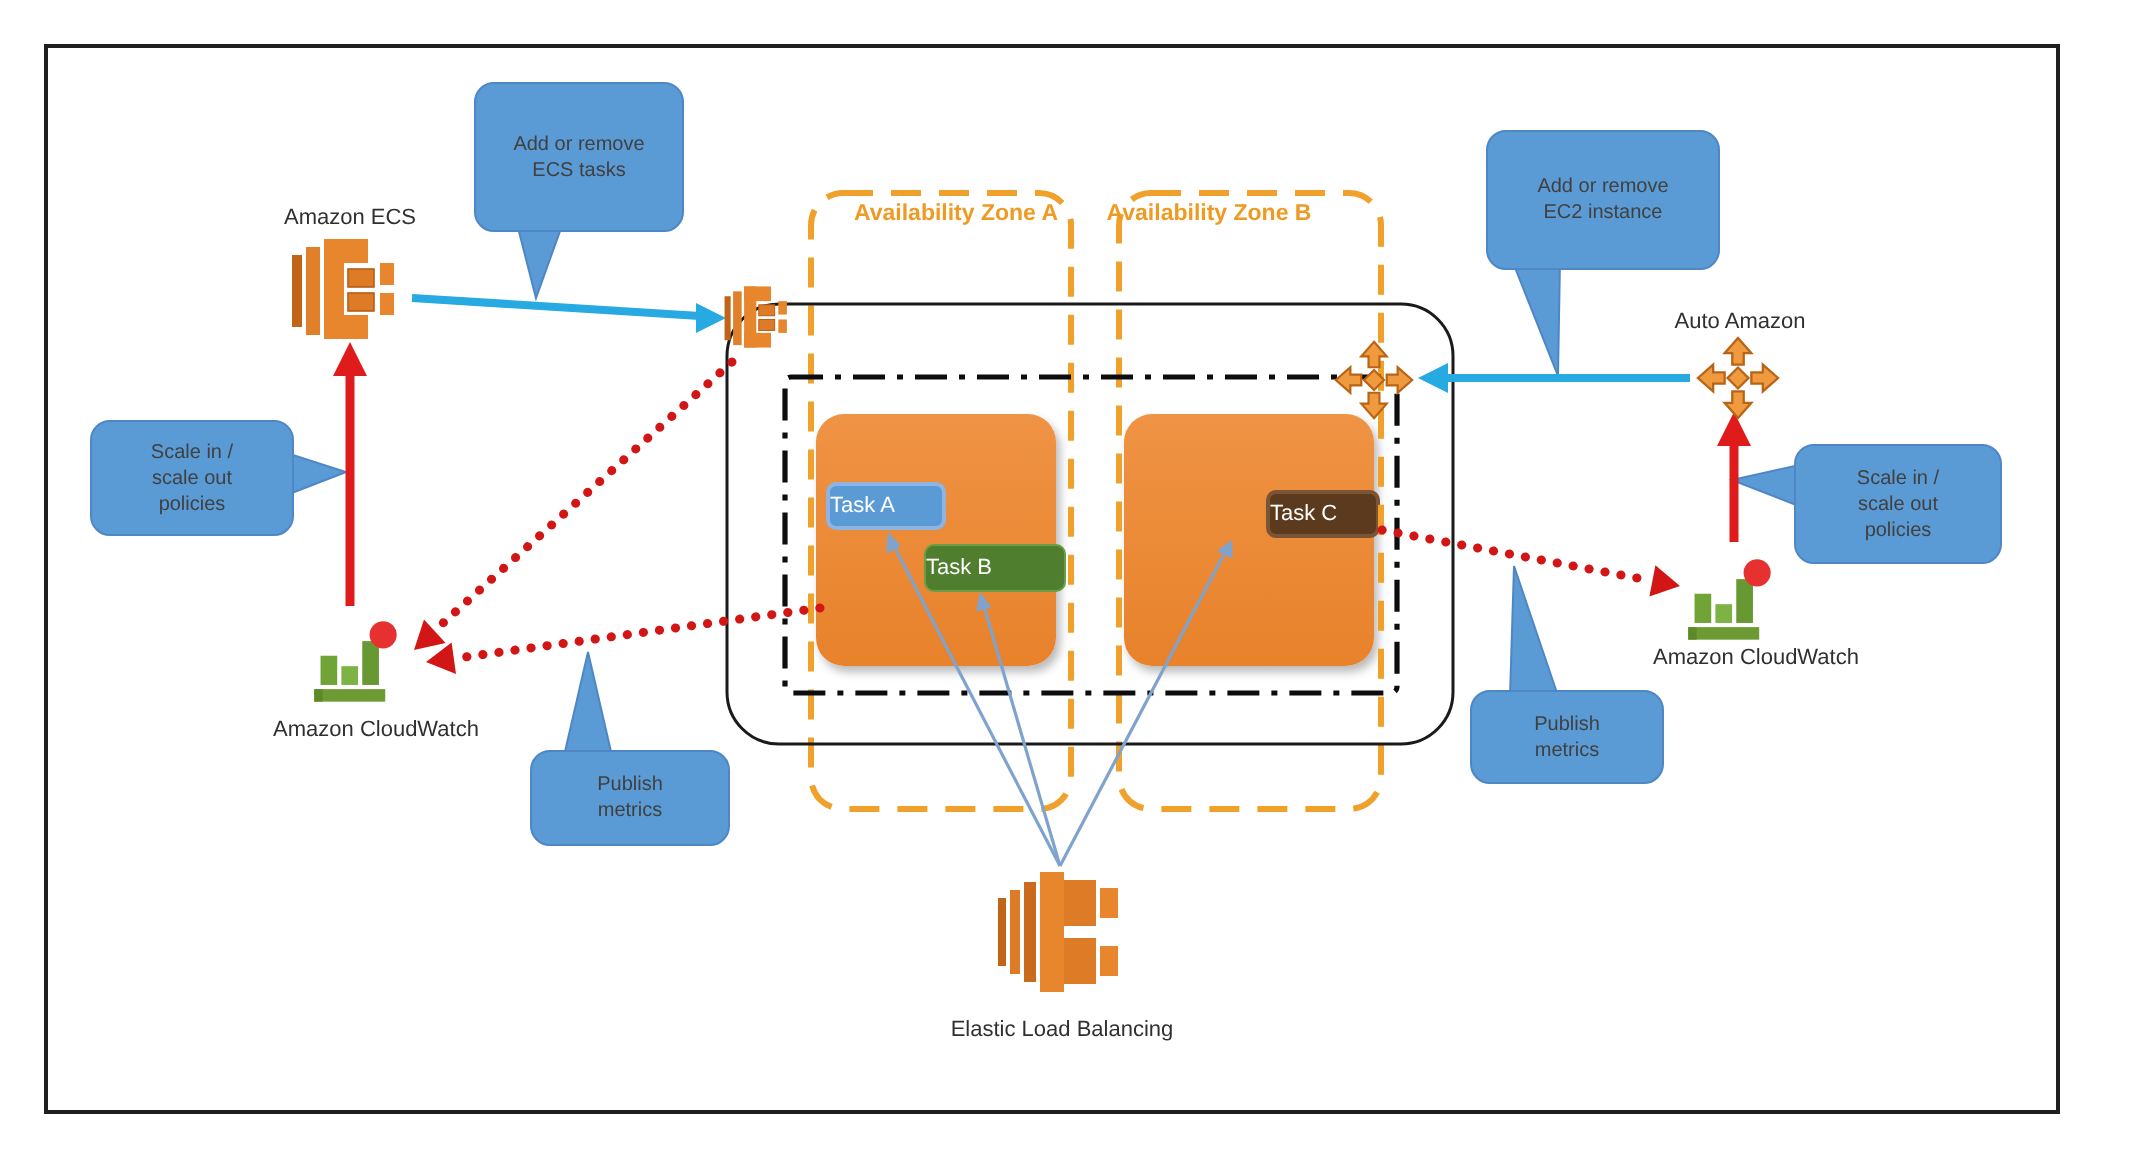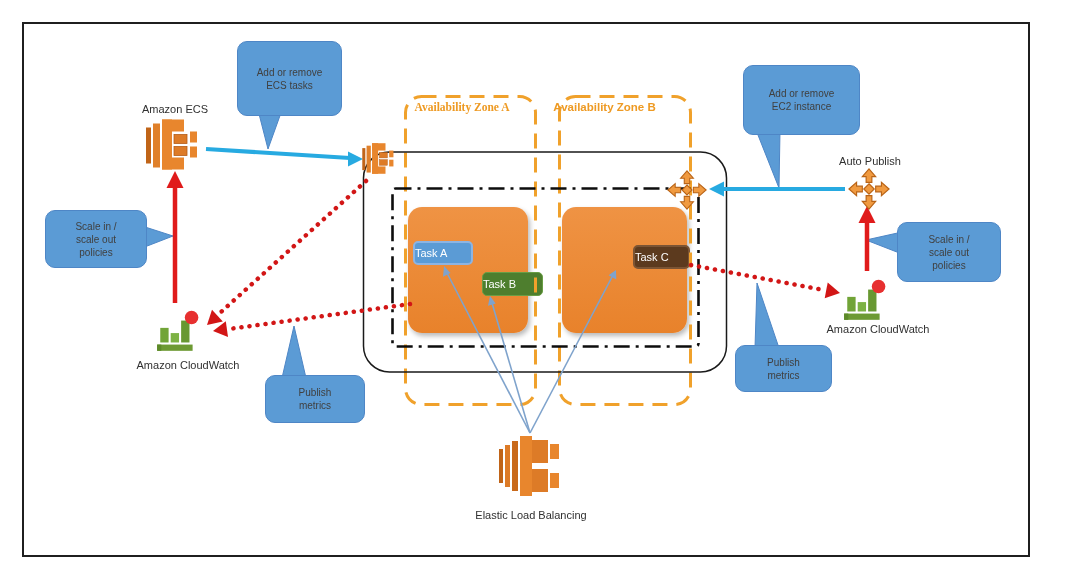--- a/index.html
+++ b/index.html
@@ -9,41 +9,41 @@
   #frame{left:22px;top:22px;width:1004px;height:531px;border:2px solid #1f1f1f;}
   
   .instance{border-radius:14px;background:linear-gradient(180deg,#ef9344,#e8822b);
             box-shadow:2px 3px 5px rgba(0,0,0,.28);}
   #instanceA{left:408px;top:207px;width:120px;height:126px;}
   #instanceB{left:562px;top:207px;width:125px;height:126px;}
   
   .task{display:flex;align-items:center;justify-content:flex-start;color:#fff;
         font-size:11px;border-radius:5px;box-sizing:border-box;}
   #taskA{left:413px;top:241px;width:60px;height:24px;background:#5b9bd5;border:2px solid #8db4e2;}
-  #taskB{left:462px;top:272px;width:61px;height:24px;background:#4e7e2e;border:1px solid #699e45;margin-left:20px;}
+  #taskB{left:462px;top:272px;width:71px;height:24px;background:#4e7e2e;border:1px solid #699e45;}
   #taskC{left:588px;top:245px;width:57px;height:24px;background:#5c3a1e;border:2px solid #7b5434;margin-left:45px;}
   
   .callout{display:flex;align-items:center;justify-content:center;text-align:center;
            background:#5b9bd5;border:1px solid #4e86c6;border-radius:10px;color:#404040;
            font-size:10px;line-height:1.3;white-space:pre-line;box-sizing:border-box;}
   #co-add-ecs{left:237px;top:41px;width:105px;height:75px;}
   #co-add-ec2{left:743px;top:65px;width:117px;height:70px;}
   #co-scale-left{left:45px;top:210px;width:102px;height:58px;}
   #co-scale-right{left:897px;top:222px;width:104px;height:60px;}
   #co-pub-left{left:265px;top:375px;width:100px;height:48px;}
   #co-pub-right{left:735px;top:345px;width:97px;height:47px;}
   
   .nodelabel{font-size:11px;color:#303030;text-align:center;}
   #lbl-ecs{left:125px;top:103px;width:100px;}
   #lbl-cw-left{left:118px;top:359px;width:140px;}
   #lbl-cw-right{left:808px;top:323px;width:140px;}
   #lbl-as{left:820px;top:155px;width:100px;}
   #lbl-elb{left:461px;top:509px;width:140px;}
   .zonelabel{font-size:11.5px;font-weight:bold;color:#ee9a23;text-align:center;}
-  #lbl-zoneA{left:398px;top:101px;width:128px;font-family:Liberation Serif, serif;}
+  #lbl-zoneA{left:414px;top:101px;width:128px;}
   #lbl-zoneB{left:540px;top:101px;width:129px;}
   .grouplabel{font-size:12px;color:#1c1c1c;text-align:center;}
   #lbl-svc{left:448px;top:126px;width:200px;}
   #lbl-asg{left:448px;top:167px;width:200px;}
   #overlay{left:0;top:0;width:1070px;height:584px;pointer-events:none;}
 </style>
 </head>
 <body>
 
 <div id="canvas">
@@ -204,16 +204,16 @@
     <rect x="21" y="5" width="12" height="60" fill="#e8862d"></rect>
     <rect x="33" y="9" width="16" height="23" fill="#dd7b27"></rect>
     <rect x="33" y="38" width="16" height="23" fill="#dd7b27"></rect>
     <rect x="51" y="13" width="9" height="15" fill="#e8862d"></rect>
     <rect x="51" y="42" width="9" height="15" fill="#e8862d"></rect>
   </svg>
 
   <div id="lbl-ecs" class="abs nodelabel">Amazon ECS</div>
   <div id="lbl-cw-left" class="abs nodelabel">Amazon CloudWatch</div>
   <div id="lbl-cw-right" class="abs nodelabel">Amazon CloudWatch</div>
-  <div id="lbl-as" class="abs nodelabel">Auto Publish</div>
+  <div id="lbl-as" class="abs nodelabel">Auto Amazon</div>
   <div id="lbl-elb" class="abs nodelabel">Elastic Load Balancing</div>
 
 </div>
 
 </body></html>

